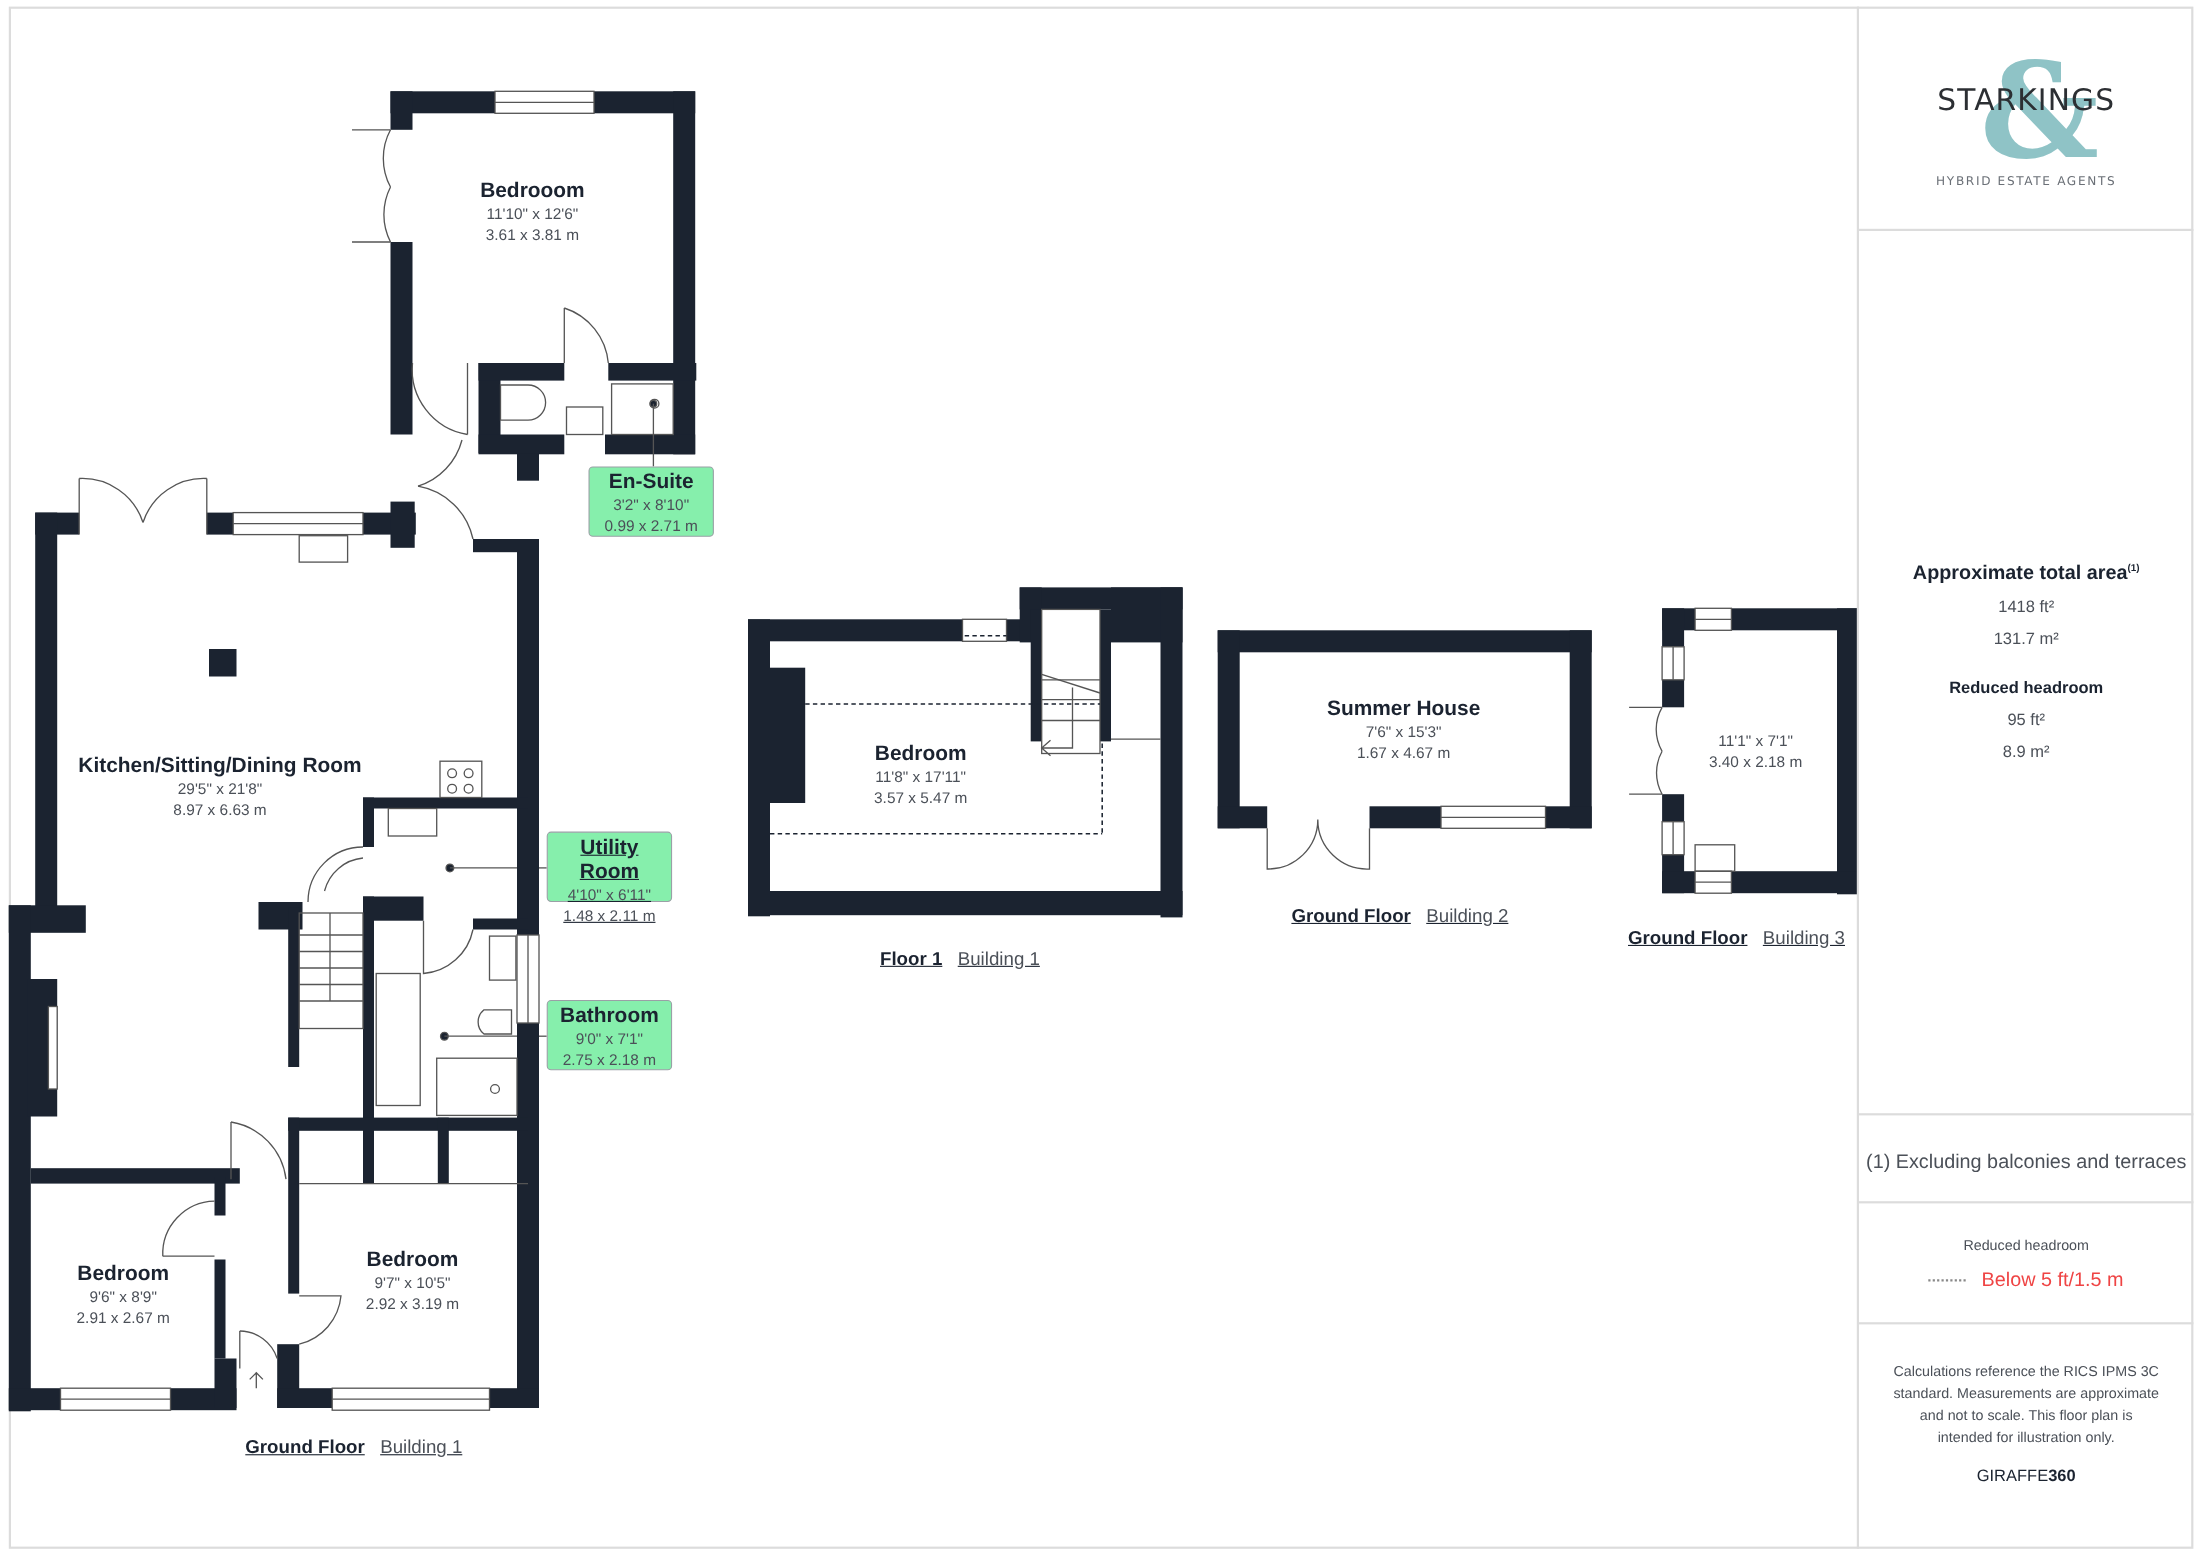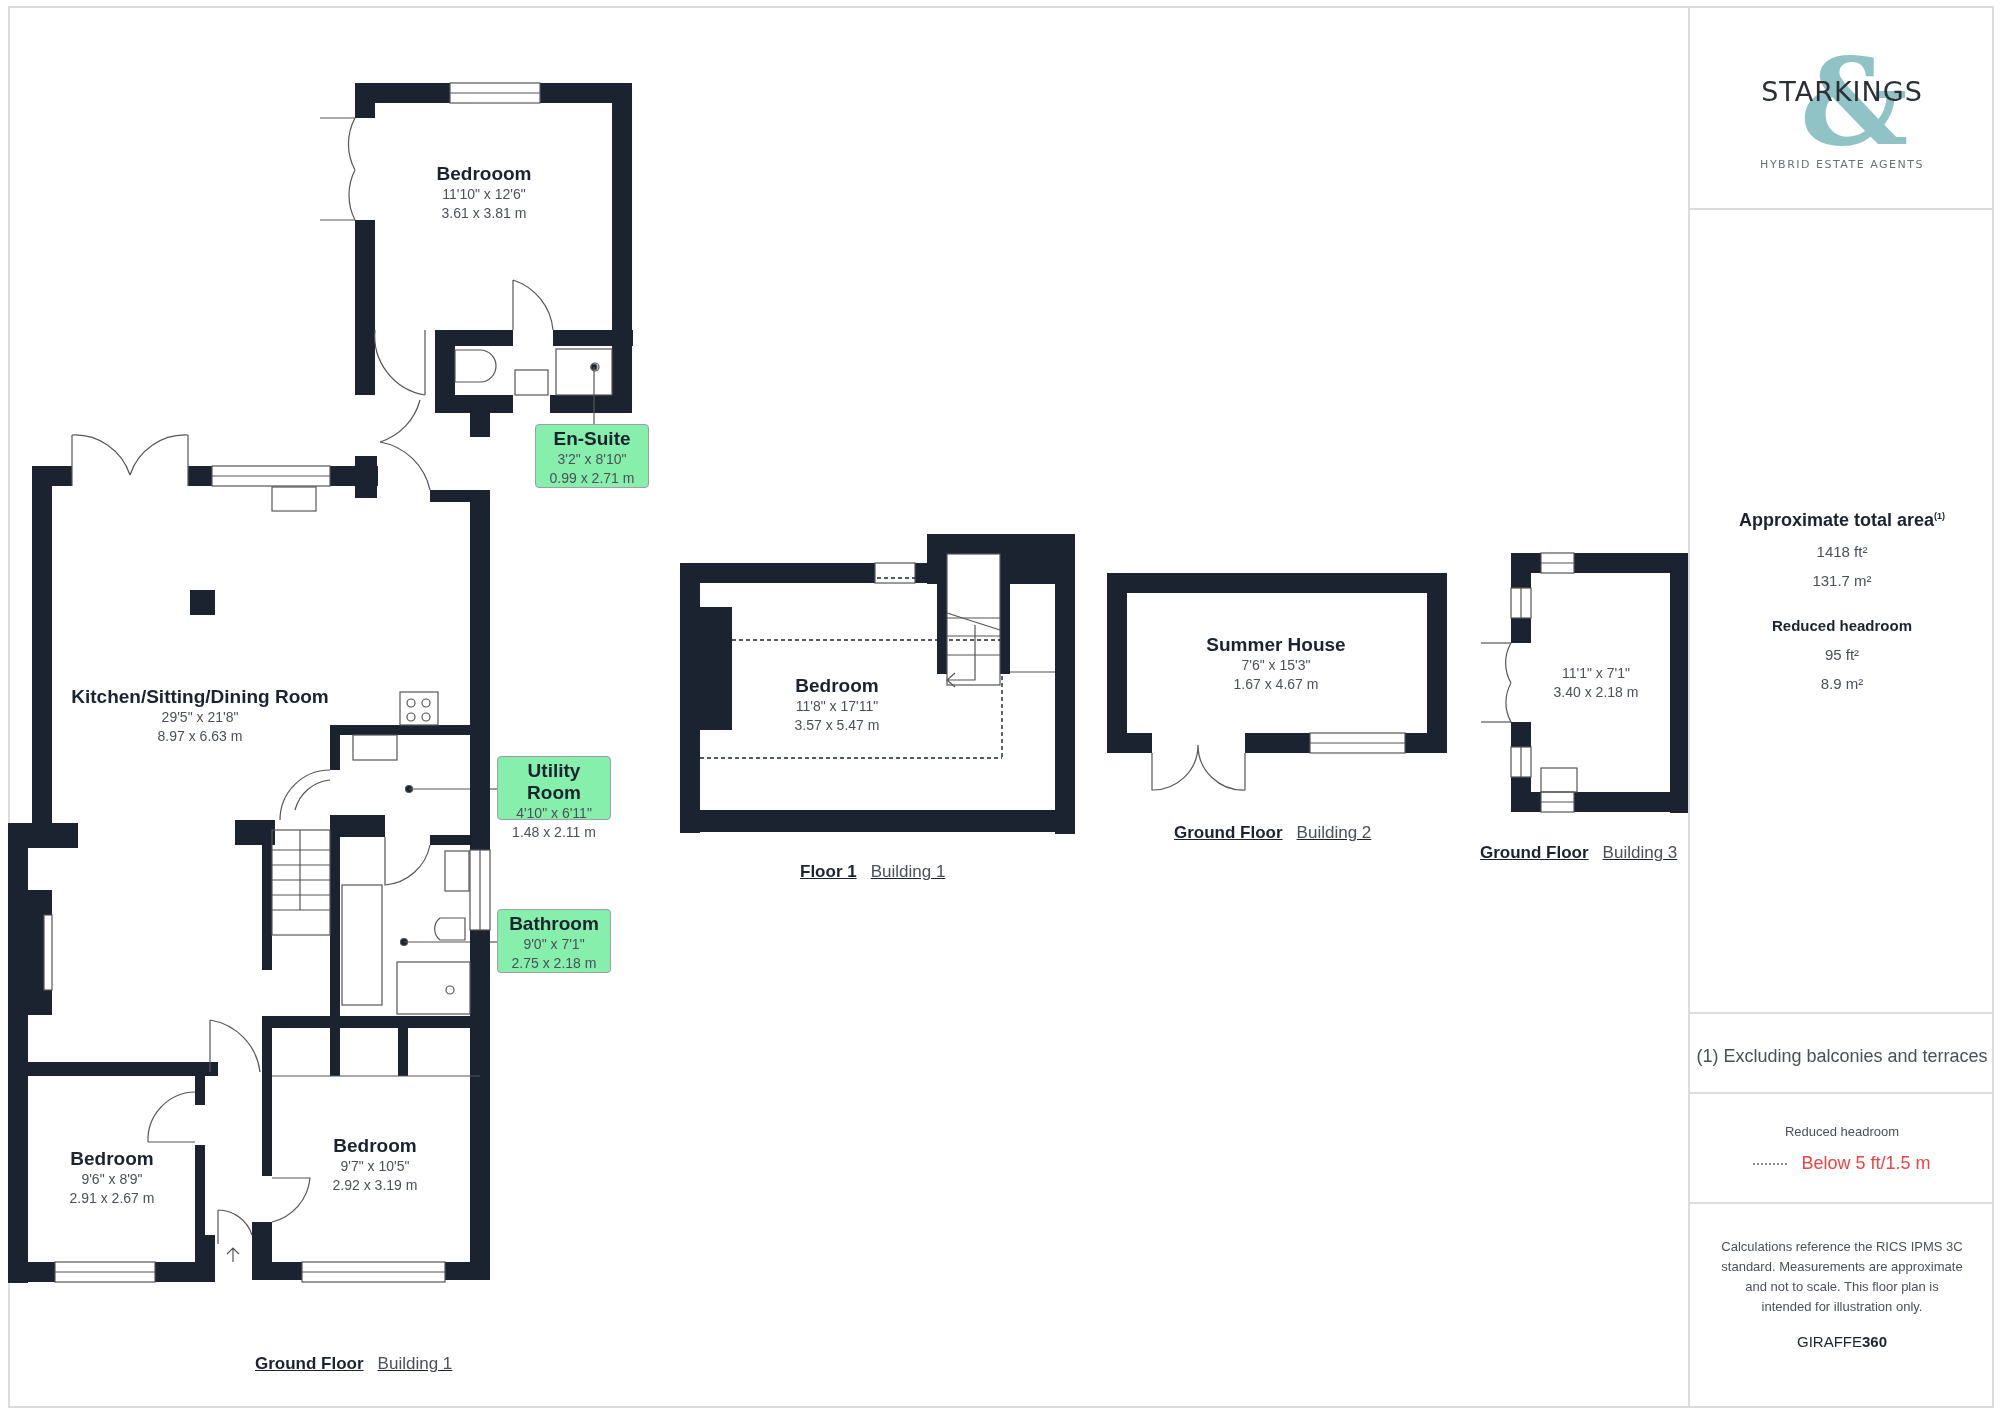--- a/index.html
+++ b/index.html
@@ -278,21 +278,21 @@
   <div class="room-dim">3'2" x 8'10"</div>
   <div class="room-dim">0.99 x 2.71 m</div>
 </div>
 
 <div class="lbl" style="left:200px; top:686px;">
   <div class="room-name">Kitchen/Sitting/Dining Room</div>
   <div class="room-dim">29'5" x 21'8"</div>
   <div class="room-dim">8.97 x 6.63 m</div>
 </div>
 
-<div class="callout" style="left:497px; top:756px; width:114px; height:64px;">
+<div class="callout" style="left:497px; top:756px; width:114px; height:64px;text-decoration:underline;">
   <div class="room-name">Utility Room</div>
   <div class="room-dim">4'10" x 6'11"</div>
   <div class="room-dim">1.48 x 2.11 m</div>
 </div>
 
 <div class="callout" style="left:497px; top:909px; width:114px; height:64px;">
   <div class="room-name">Bathroom</div>
   <div class="room-dim">9'0" x 7'1"</div>
   <div class="room-dim">2.75 x 2.18 m</div>
 </div>
@@ -319,21 +319,21 @@
   <div class="room-name">Summer House</div>
   <div class="room-dim">7'6" x 15'3"</div>
   <div class="room-dim">1.67 x 4.67 m</div>
 </div>
 
 <div class="lbl" style="left:1596px; top:664px;">
   <div class="room-dim">11'1" x 7'1"</div>
   <div class="room-dim">3.40 x 2.18 m</div>
 </div>
 
-<div class="floor-cap" style="left:223px; top:1354px;margin-left:32px;">
+<div class="floor-cap" style="left:223px; top:1306px;">
   <span class="fl">Ground Floor</span><span class="bl">Building 1</span>
 </div>
 <div class="floor-cap" style="left:800px; top:862px;">
   <span class="fl">Floor 1</span><span class="bl">Building 1</span>
 </div>
 <div class="floor-cap" style="left:1174px; top:823px;">
   <span class="fl">Ground Floor</span><span class="bl">Building 2</span>
 </div>
 <div class="floor-cap" style="left:1480px; top:843px;">
   <span class="fl">Ground Floor</span><span class="bl">Building 3</span>

